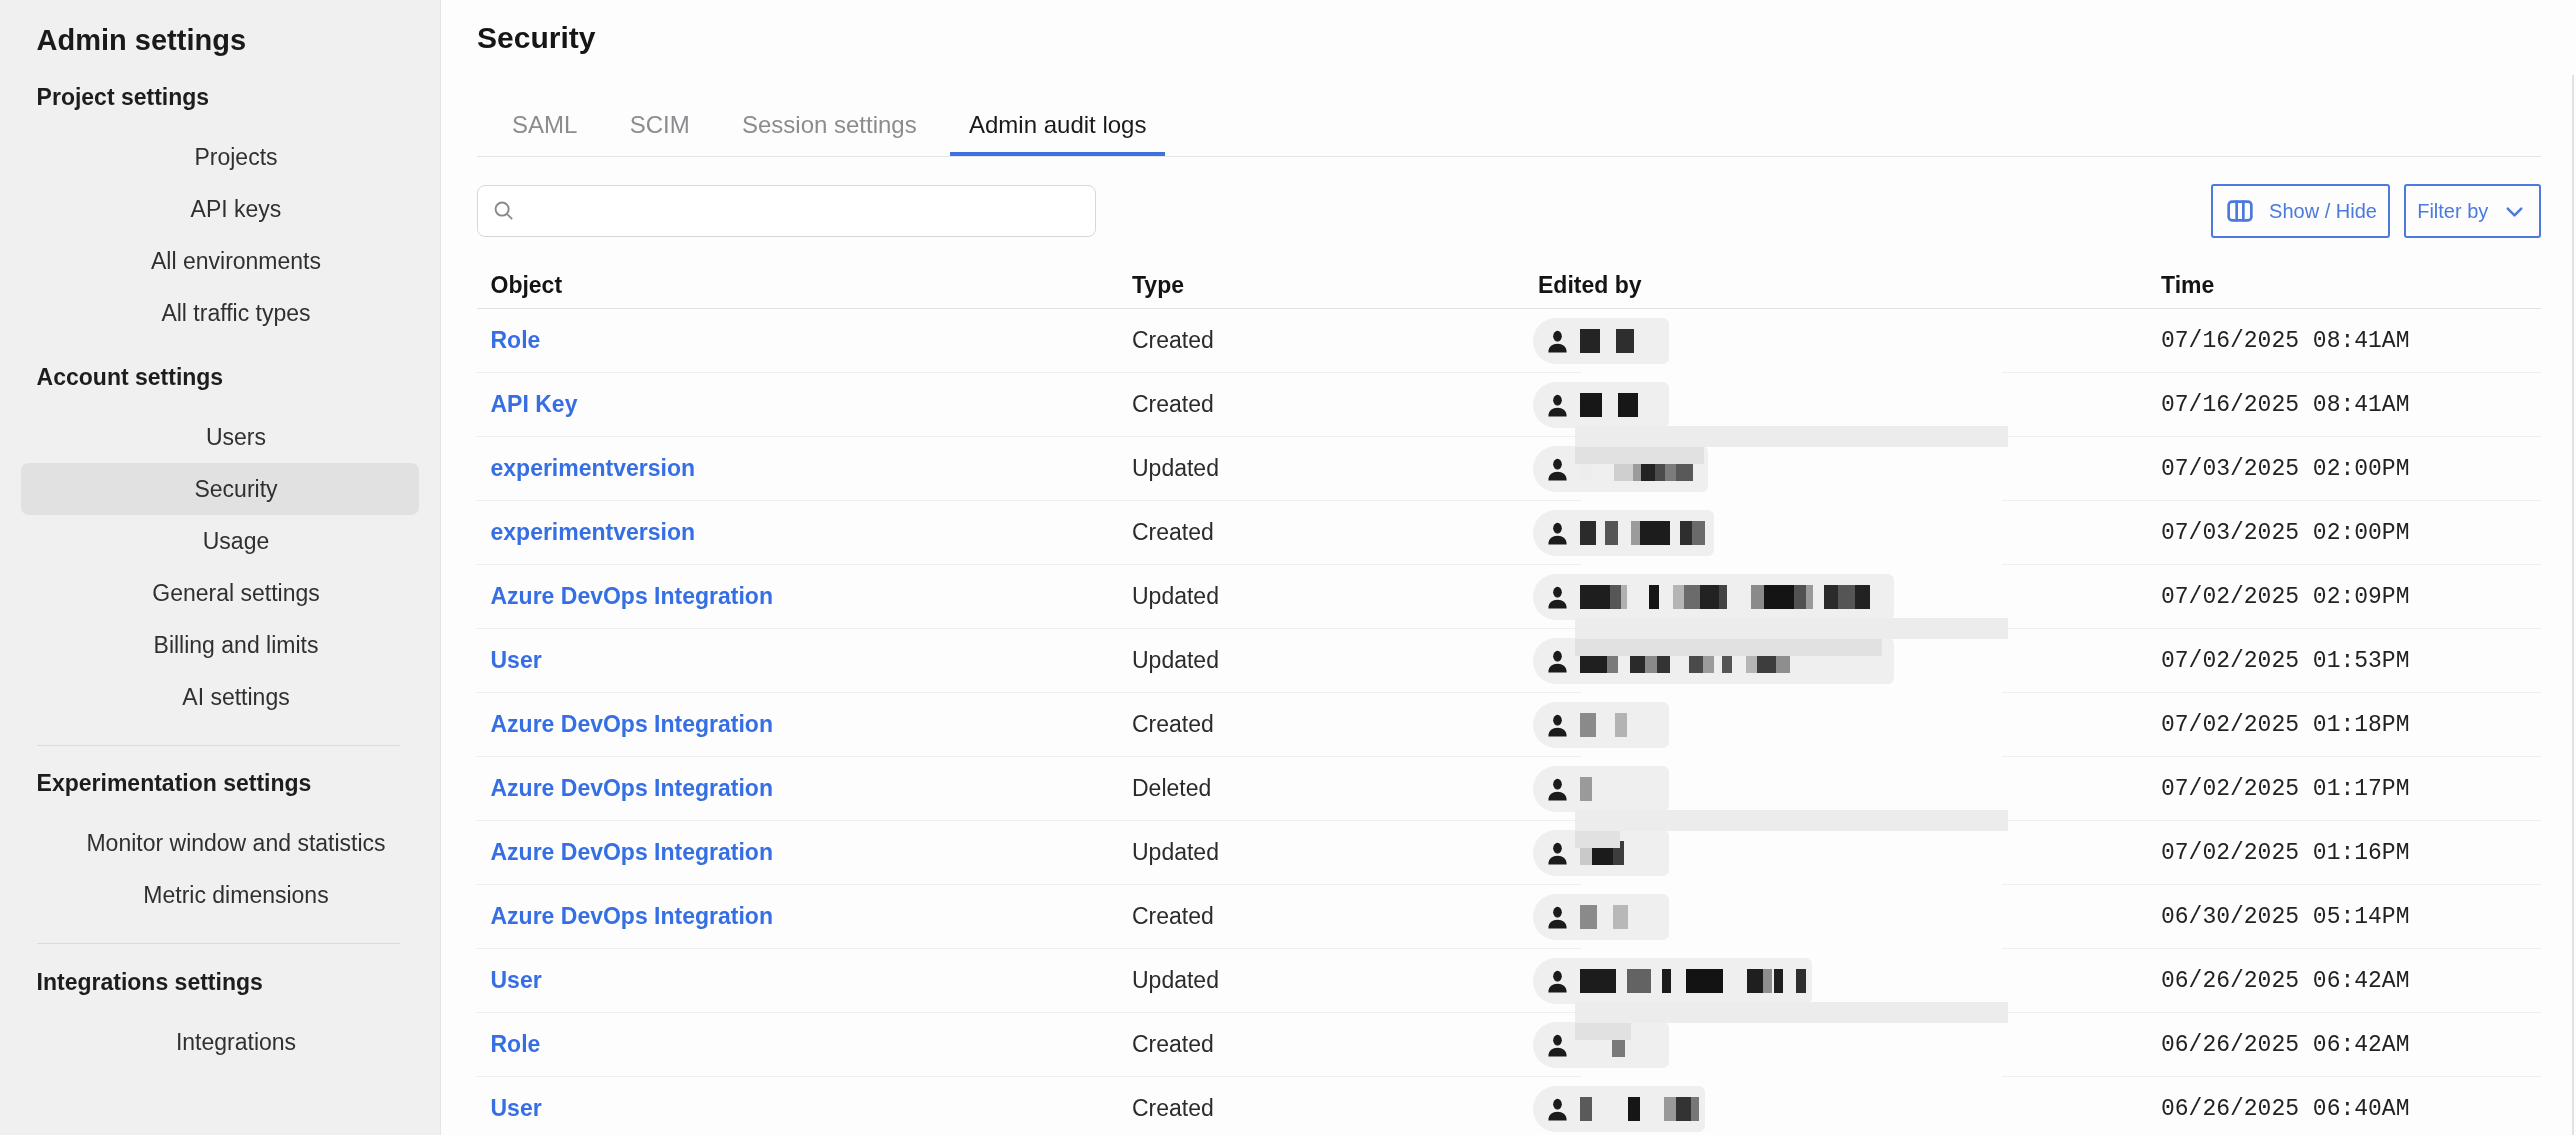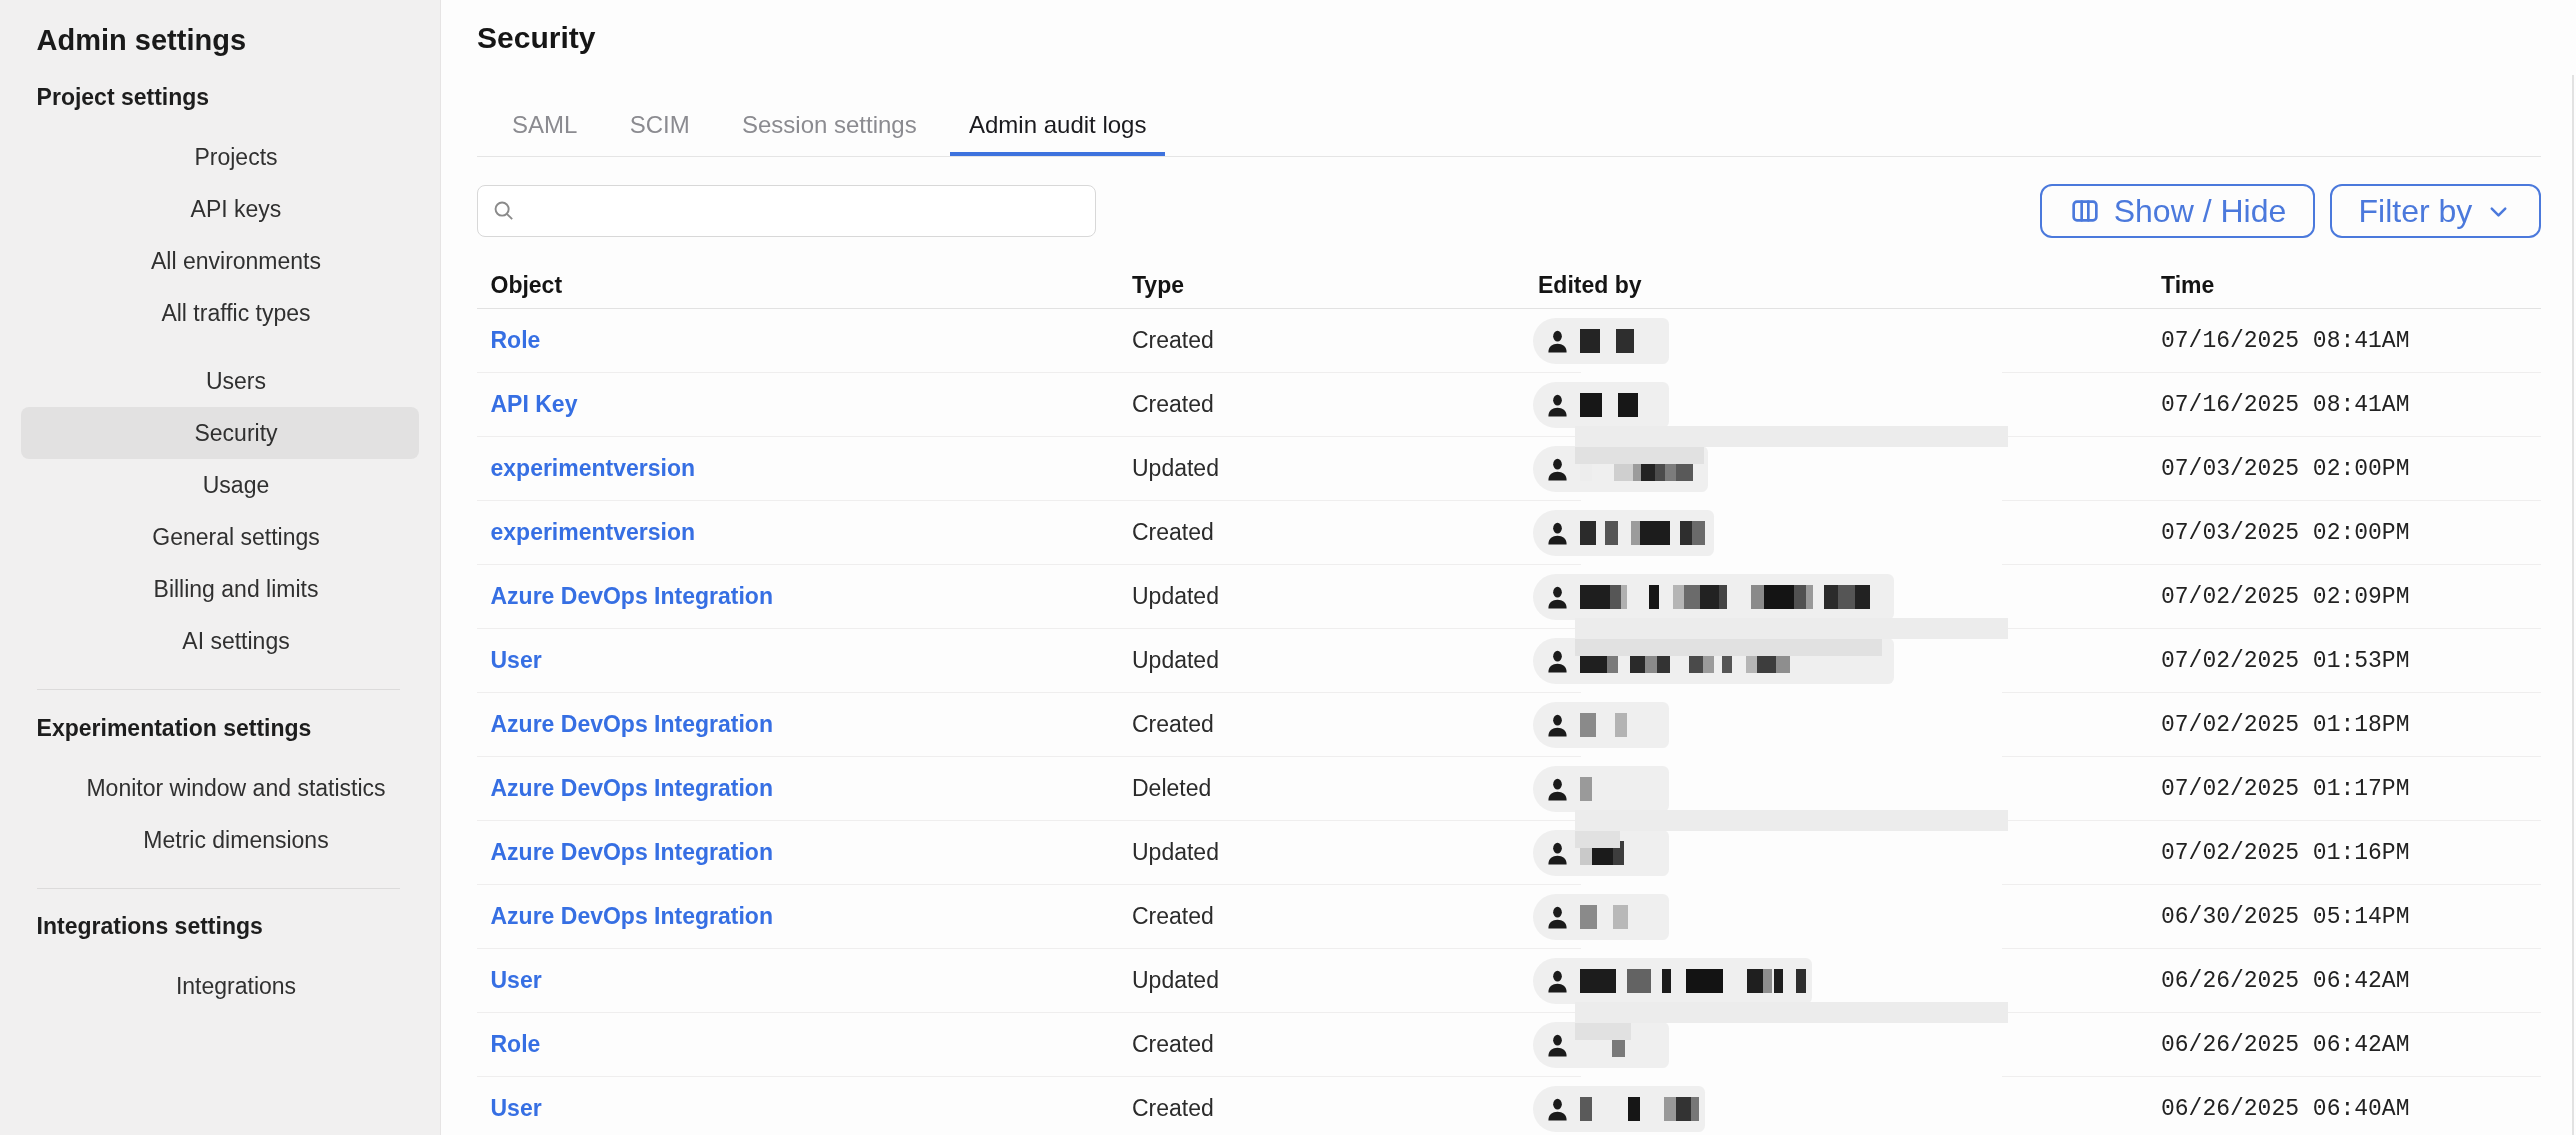--- a/index.html
+++ b/index.html
@@ -43,23 +43,23 @@
     border:1.6px solid #d8d8d8; border-radius:8px;
     display:flex; align-items:center; padding:0 12.7px; gap:9.5px;
   }
   .search input {
     border:none; outline:none; background:transparent; flex:1;
     font-family:"Liberation Sans",sans-serif; font-size:23px; color:#333;
   }
   .search input::placeholder { color:#8f8f8f; }
   .spacer { flex:1; }
   .btn {
-    height:54px; border:2.4px solid var(--btnblue,#4b79dc); border-radius:12px;
-    color:var(--btnblue,#4b79dc); font-size:32px; font-weight:500;
-    display:flex; align-items:center; gap:12.7px; padding:0 27px;
+    height:54px; border:2.4px solid var(--btnblue,#4b79dc); border-radius:3px;
+    color:var(--btnblue,#4b79dc); font-size:20px; font-weight:500;
+    display:flex; align-items:center; gap:12.7px; padding:0 11px;
     background:#fdfdfd; cursor:pointer; white-space:nowrap;
   }
   .btn + .btn { margin-left:14.3px; }
   
   .thead, .trow { display:grid; grid-template-columns:655px 406px 623px 380px; align-items:center; }
   .thead {
     margin-top:25.4px; margin-right:35px; height:46px;
     border-bottom:1.6px solid #e2e2e2; font-size:23px; font-weight:700; color:#141414;
   }
   .thead > div:first-child, .obj { padding-left:13.5px; }
@@ -88,20 +88,21 @@
 <aside class="sidebar">
   <div class="sb-title">Admin settings</div>
   <div>
       <div class="sb-header">Project settings</div>
       <div class="sb-items">
         <div class="sb-item">Projects</div>
         <div class="sb-item">API keys</div>
         <div class="sb-item">All environments</div>
         <div class="sb-item">All traffic types</div>
       </div>
+      <div class="sb-header">Account settings</div>
       <div class="sb-items">
         <div class="sb-item">Users</div>
         <div class="sb-item selected">Security</div>
         <div class="sb-item">Usage</div>
         <div class="sb-item">General settings</div>
         <div class="sb-item">Billing and limits</div>
         <div class="sb-item">AI settings</div>
       </div>
       <div class="sb-divider"></div>
       <div class="sb-header">Experimentation settings</div>

